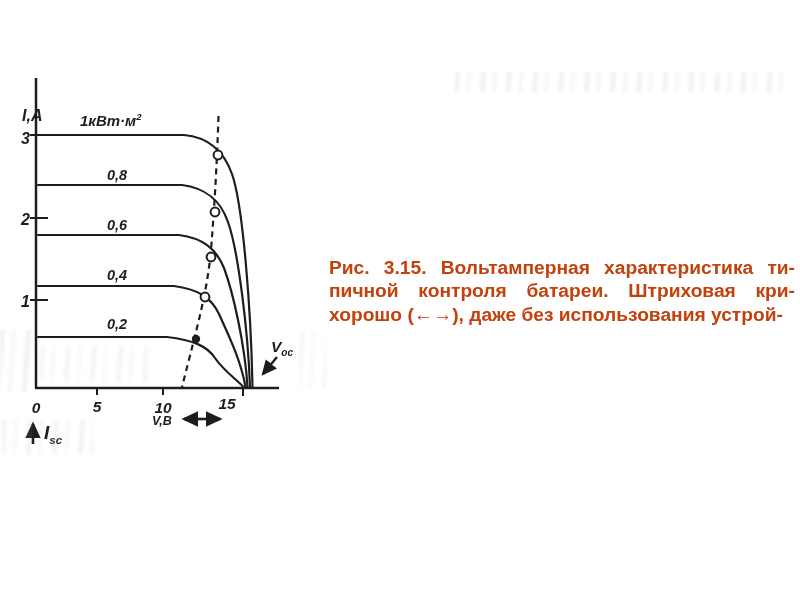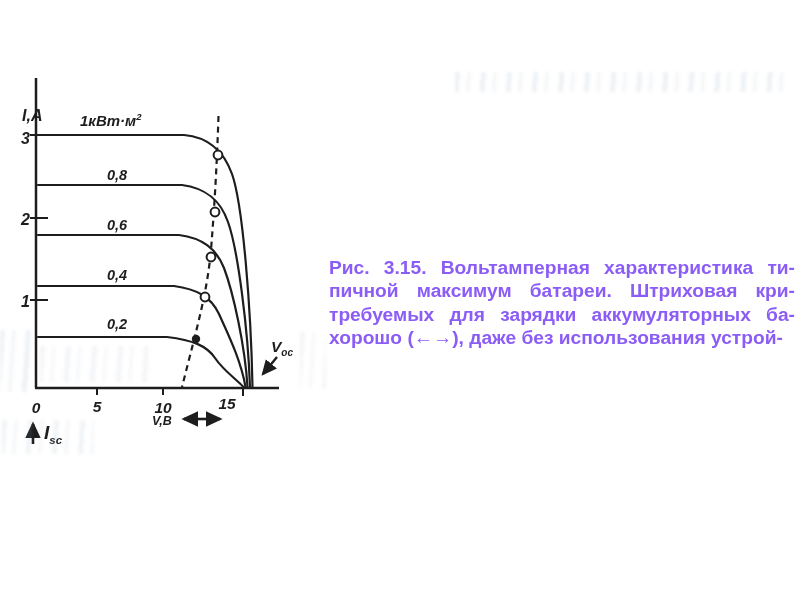--- a/index.html
+++ b/index.html
@@ -8,21 +8,21 @@
   
   #chart-svg{position:absolute;left:0;top:70px;width:322px;height:390px;}
   .ink{stroke:#1d1d1d;fill:none;}
   .curve{stroke-width:2.2;stroke-linecap:round;}
   .axis{stroke-width:2.5;}
   .tick{stroke-width:2;}
   .dashed{stroke-width:2.2;stroke-dasharray:6 4.5;}
   .lbl{font-family:"Liberation Sans",sans-serif;font-weight:bold;font-style:italic;
        fill:#1d1d1d;stroke:none;}
   
-  #caption{position:absolute;left:329px;top:256px;width:466px;color:#8b5cf6;
+  #caption{position:absolute;left:329px;top:256px;width:466px;color:#c2410c;
            font-weight:bold;font-size:19.2px;line-height:23.4px;}
   .cap-line{text-align:justify;text-align-last:justify;white-space:normal;}
   .cap-line:last-child{text-align-last:left;}
   
   .bleed{position:absolute;filter:blur(1.6px);opacity:.55;pointer-events:none;
          background:repeating-linear-gradient(94deg,
             rgba(148,168,192,.28) 0 5px, rgba(255,255,255,0) 5px 12px,
             rgba(160,175,195,.2) 12px 16px, rgba(255,255,255,0) 16px 26px);}
 </style>
 </head>
@@ -85,22 +85,21 @@
     <text class="lbl" x="227" y="409" font-size="15.5" text-anchor="middle">15</text>
     <text class="lbl" x="152" y="425" font-size="12.5">V,В</text>
 
     <text class="lbl" x="271" y="352" font-size="15.5"><tspan>V</tspan><tspan dy="4" font-size="10">oc</tspan></text>
 
     <text class="lbl" x="44" y="439" font-size="19"><tspan>I</tspan><tspan dy="5" font-size="11.5">sc</tspan></text>
   </svg>
 
   <div id="caption">
     <div class="cap-line">Рис. 3.15. Вольтамперная характеристика ти-</div>
-    <div class="cap-line">пичной максимум батареи. Штриховая кри-</div>
-    <div class="cap-line">требуемых для зарядки аккумуляторных ба-</div>
+    <div class="cap-line">пичной контроля батареи. Штриховая кри-</div>
     <div class="cap-line">хорошо (←→), даже без использования устрой-</div>
   </div>
 
   <div class="bleed" style="left:455px;top:72px;width:330px;height:20px;"></div>
   <div class="bleed" style="left:0;top:330px;width:32px;height:62px;"></div>
   <div class="bleed" style="left:40px;top:346px;width:108px;height:36px;opacity:.4;"></div>
   <div class="bleed" style="left:2px;top:420px;width:92px;height:34px;opacity:.45;"></div>
   <div class="bleed" style="left:300px;top:332px;width:26px;height:56px;opacity:.4;"></div>
 
 </div>

